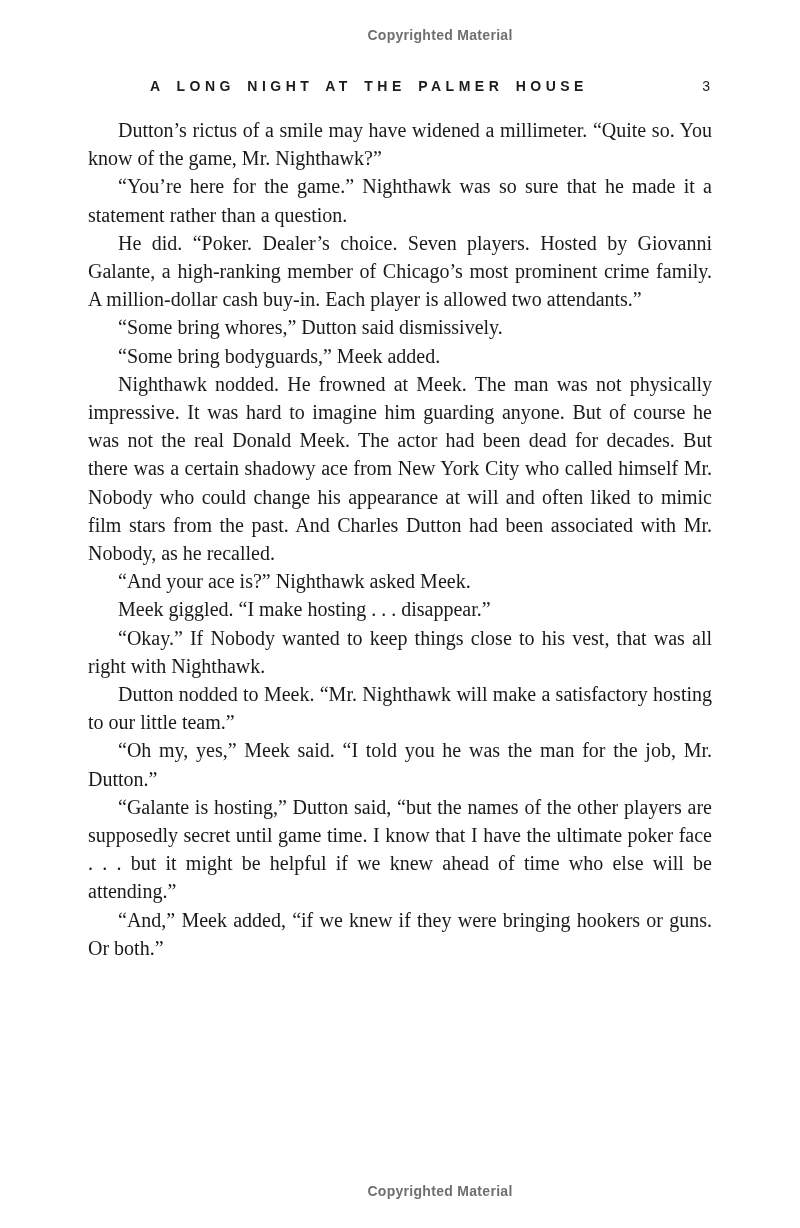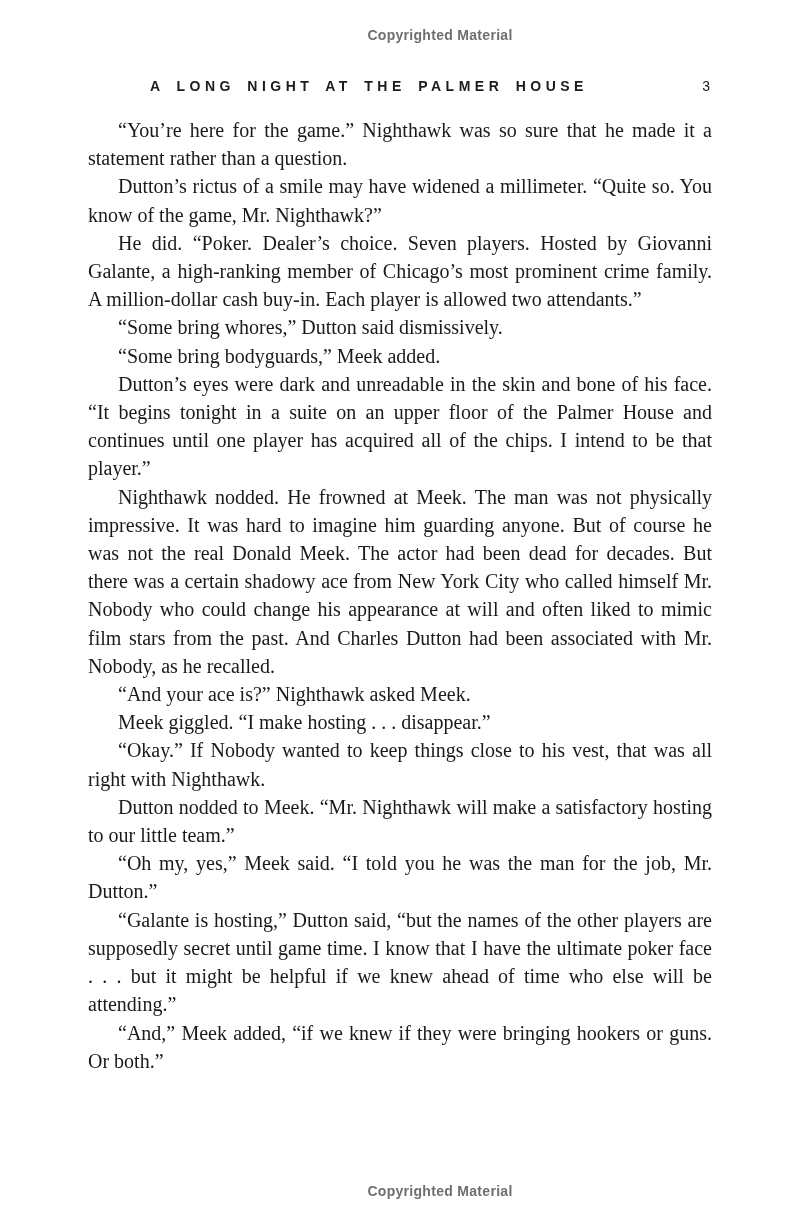--- a/index.html
+++ b/index.html
@@ -85,26 +85,25 @@
 <div class="page">
 
   <div class="copyright top">Copyrighted Material</div>
 
   <div class="running-head">
     <span class="head-title">A LONG NIGHT AT THE PALMER HOUSE</span>
     <span class="page-number">3</span>
   </div>
 
   <div class="body-text">
+      <p>Dutton’s rictus of a smile may have widened a millimeter. “Quite so. You know of the game, Mr. Nighthawk?”</p>
       <p>“You’re here for the game.” Nighthawk was so sure that he made it a statement rather than a question.</p>
-      <p>Dutton’s rictus of a smile may have widened a millimeter. “Quite so. You know of the game, Mr. Nighthawk?”</p>
       <p>He did. “Poker. Dealer’s choice. Seven players. Hosted by Giovanni Galante, a high-ranking member of Chicago’s most prominent crime family. A million-dollar cash buy-in. Each player is allowed two attendants.”</p>
       <p>“Some bring whores,” Dutton said dismissively.</p>
       <p>“Some bring bodyguards,” Meek added.</p>
-      <p>Dutton’s eyes were dark and unreadable in the skin and bone of his face. “It begins tonight in a suite on an upper floor of the Palmer House and continues until one player has acquired all of the chips. I intend to be that player.”</p>
       <p>Nighthawk nodded. He frowned at Meek. The man was not physically impressive. It was hard to imagine him guarding anyone. But of course he was not the real Donald Meek. The actor had been dead for decades. But there was a certain shadowy ace from New York City who called himself Mr. Nobody who could change his appearance at will and often liked to mimic film stars from the past. And Charles Dutton had been associated with Mr. Nobody, as he recalled.</p>
       <p>“And your ace is?” Nighthawk asked Meek.</p>
       <p>Meek giggled. “I make hosting . . . disappear.”</p>
       <p>“Okay.” If Nobody wanted to keep things close to his vest, that was all right with Nighthawk.</p>
       <p>Dutton nodded to Meek. “Mr. Nighthawk will make a satisfactory hosting to our little team.”</p>
       <p>“Oh my, yes,” Meek said. “I told you he was the man for the job, Mr. Dutton.”</p>
       <p>“Galante is hosting,” Dutton said, “but the names of the other players are supposedly secret until game time. I know that I have the ultimate poker face . . . but it might be helpful if we knew ahead of time who else will be attending.”</p>
       <p>“And,” Meek added, “if we knew if they were bringing hookers or guns. Or both.”</p>
     </div>
 

